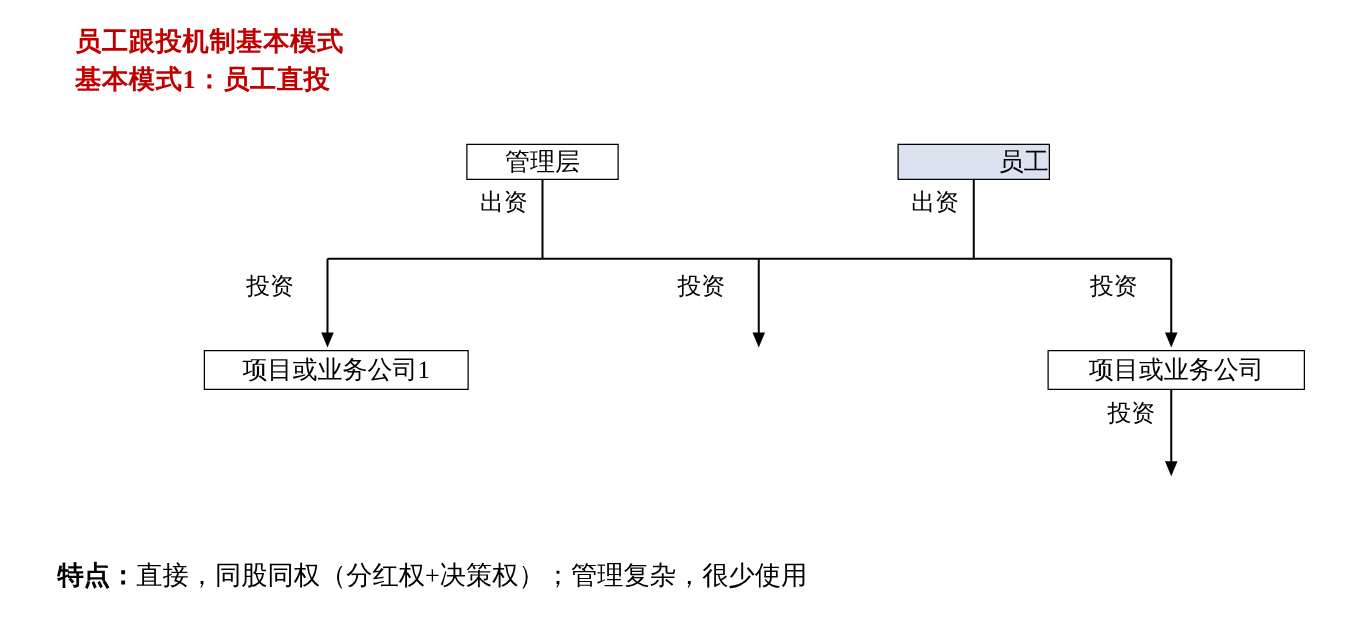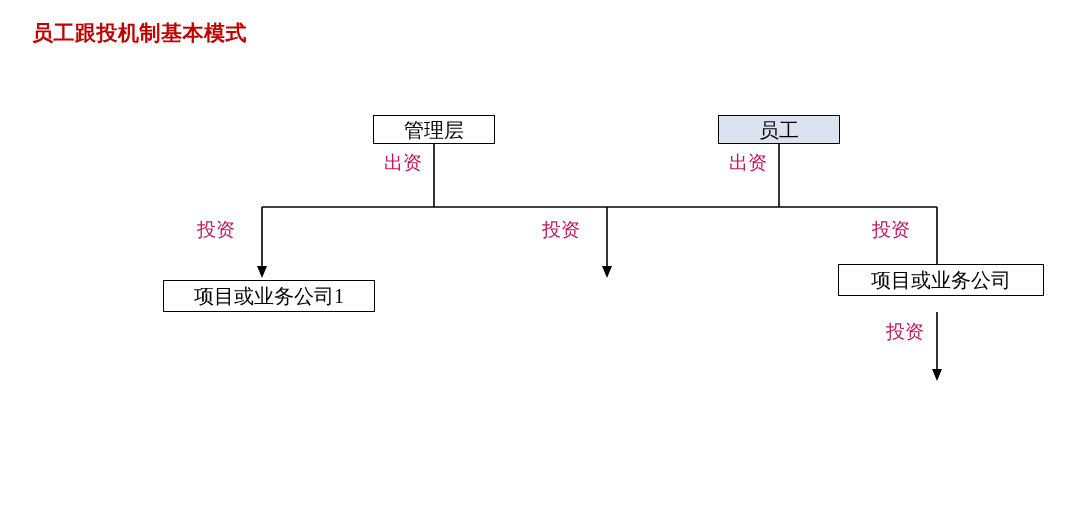--- a/index.html
+++ b/index.html
@@ -15,21 +15,21 @@
     overflow: hidden;
   }
   #stage {
     position: absolute;
     left: 0; top: 0;
     width: 1080px;
     height: 513px;
   }
   .title-block {
     position: absolute;
-    left: 32px;
+    left: 60px;
     top: 18px;
     color: #c00000;
     font-weight: bold;
     font-size: 21px;
     line-height: 30px;
     letter-spacing: 0.5px;
     white-space: nowrap;
   }
   .title-line { display: block; }
 
@@ -41,25 +41,26 @@
     font-size: 20px;
     line-height: 1;
     display: flex;
     align-items: center;
     justify-content: center;
     white-space: nowrap;
     color: #000000;
   }
   .node.highlight {
     background: #dbe3f0;
+    justify-content: flex-end;
   }
   .edge-label {
     position: absolute;
     font-size: 19px;
-    color: #be185d;
+    color: #000000;
     white-space: nowrap;
     line-height: 1;
   }
   .footer {
     position: absolute;
     left: 46px;
     top: 446px;
     font-size: 21px;
     color: #000000;
     white-space: nowrap;
@@ -75,20 +76,21 @@
     pointer-events: none;
   }
 </style>
 </head>
 <body>
 
 <div id="stage">
 
   <div class="title-block">
     <span class="title-line">员工跟投机制基本模式</span>
+    <span class="title-line">基本模式1：员工直投</span>
   </div>
 
   <svg class="lines" viewBox="0 0 1080 513">
 
     <line x1="434" y1="143" x2="434" y2="207" stroke="#000000" stroke-width="1.6"></line>
 
     <line x1="779" y1="143" x2="779" y2="207" stroke="#000000" stroke-width="1.6"></line>
 
     <line x1="262" y1="207" x2="937" y2="207" stroke="#000000" stroke-width="1.6"></line>
 
@@ -111,21 +113,21 @@
 
   <div class="node highlight" style="left:718px; top:115px; width:122px; height:29px;">
     <span>员工</span>
   </div>
 
   <div class="node" style="left:163px; top:280px; width:212px; height:32px;">
     <span>项目或业务公司1</span>
   </div>
 
 
-  <div class="node" style="left:838px; top:264px; width:206px; height:32px;">
+  <div class="node" style="left:838px; top:280px; width:206px; height:32px;">
     <span>项目或业务公司</span>
   </div>
 
 
   <div class="edge-label" style="left:384px; top:153px;">
     <span>出资</span>
   </div>
 
   <div class="edge-label" style="left:729px; top:153px;">
     <span>出资</span>
@@ -140,14 +142,17 @@
   </div>
 
   <div class="edge-label" style="left:872px; top:220px;">
     <span>投资</span>
   </div>
 
   <div class="edge-label" style="left:886px; top:322px;">
     <span>投资</span>
   </div>
 
+  <div class="footer">
+    <span class="lead">特点：</span><span>直接，同股同权（分红权+决策权）；管理复杂，很少使用</span>
+  </div>
 
 </div>
 
 </body></html>

